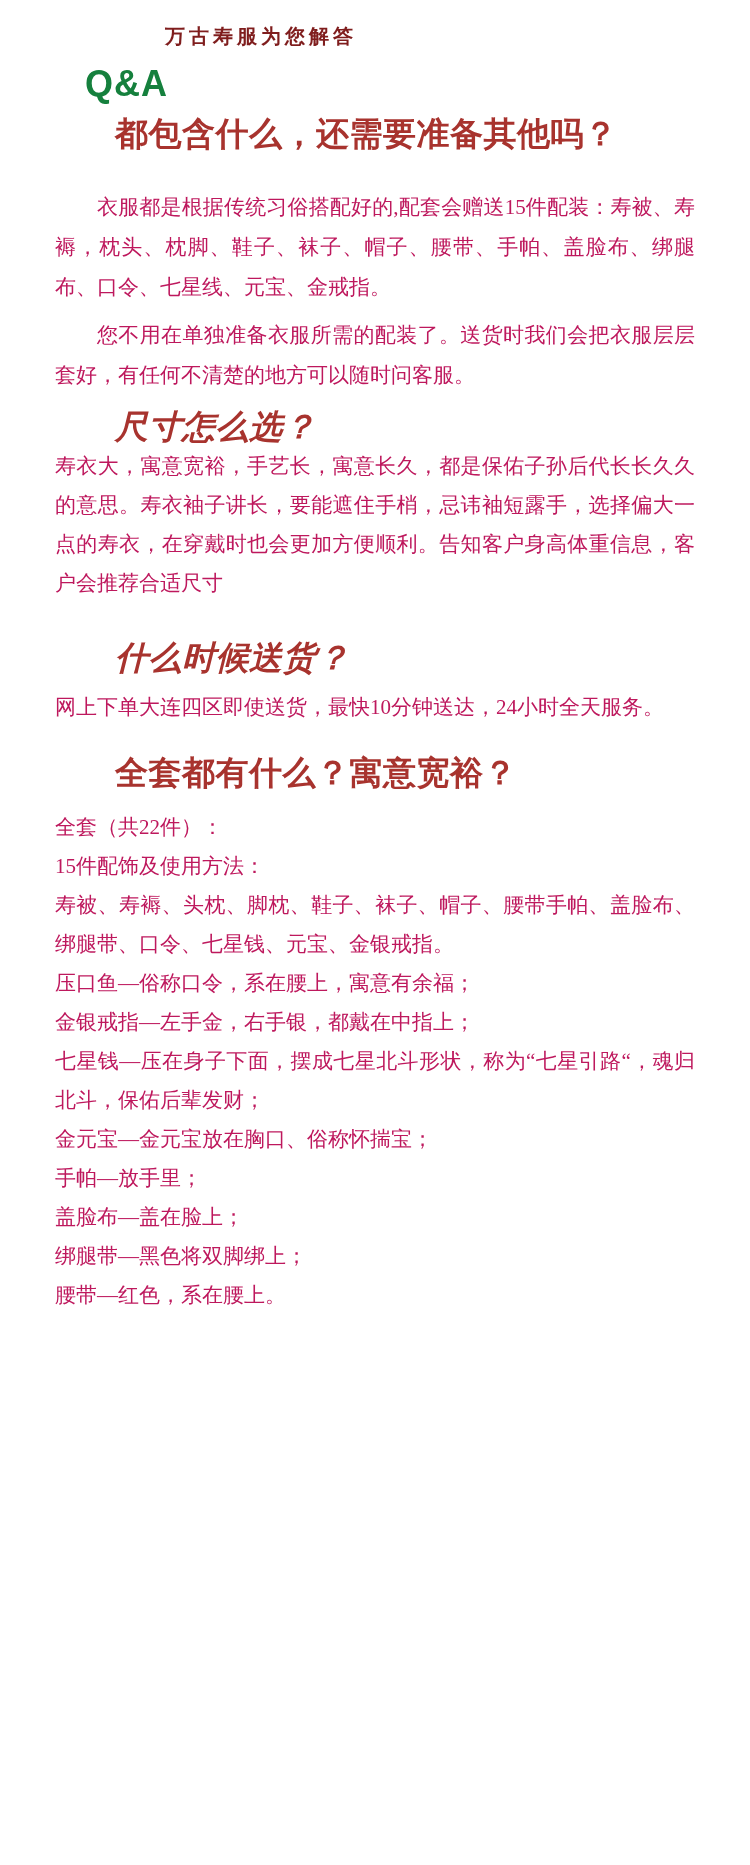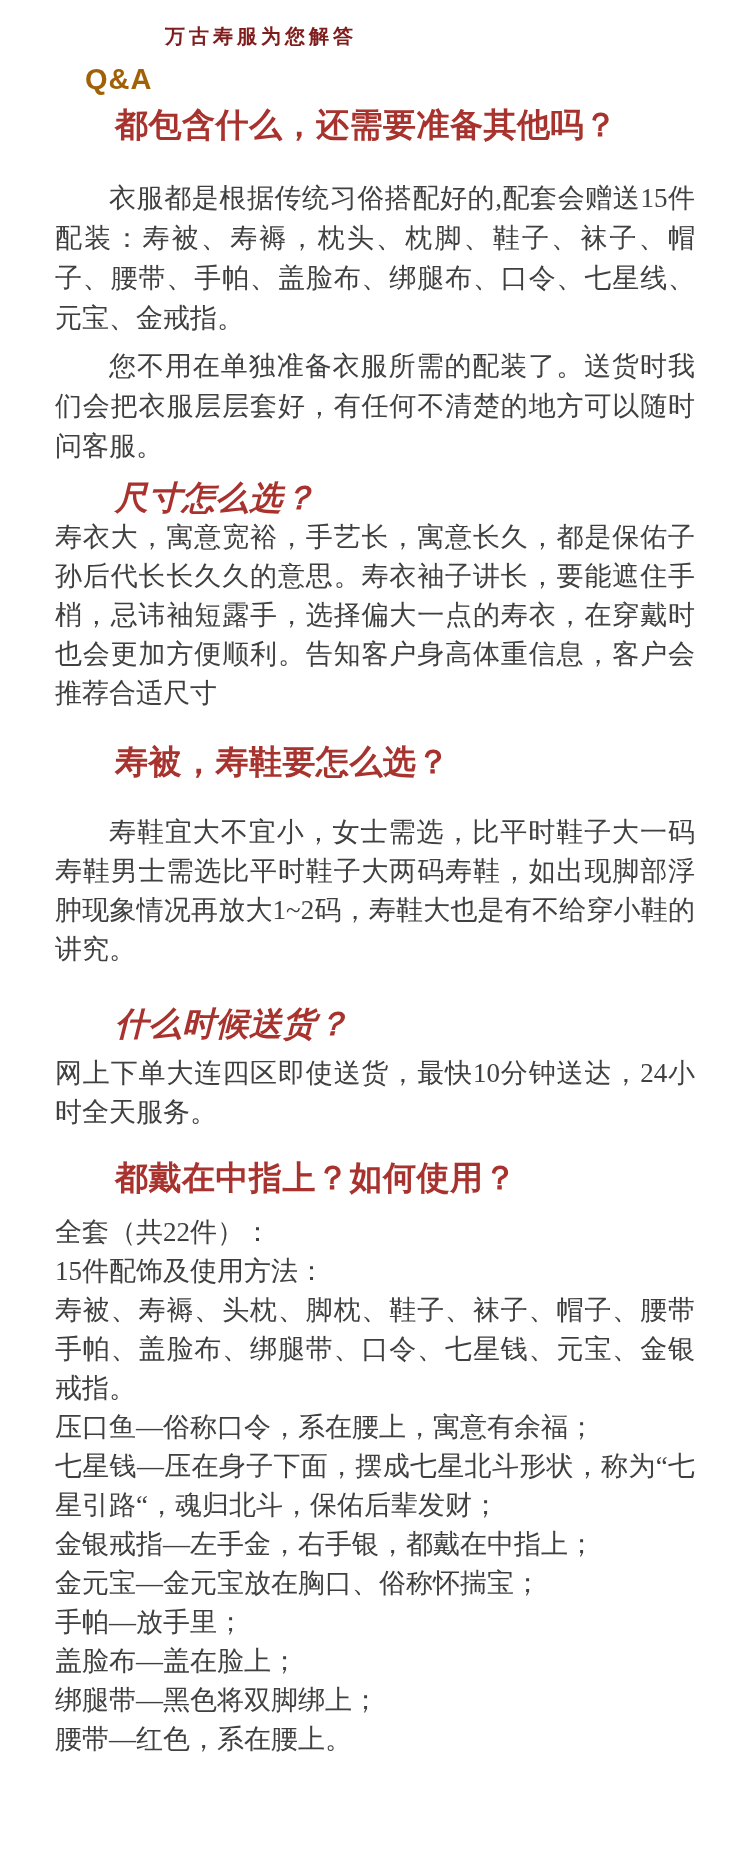--- a/index.html
+++ b/index.html
@@ -20,38 +20,38 @@
     box-sizing: border-box;
   }
   .main-title {
     color: #7f1d1d;
     font-size: 20px;
     font-weight: bold;
     letter-spacing: 4px;
     margin: 23px 0 0 110px;
   }
   .qa-label {
-    color: #a16207;
+    color: #15803d;
     font-family: "Liberation Sans", sans-serif;
     font-weight: bold;
-    font-size: 29px;
+    font-size: 36px;
     letter-spacing: 1px;
     margin: 13px 0 0 30px;
   }
   .section-heading {
     color: #A8332E;
     font-size: 33px;
     line-height: 40px;
     font-weight: bold;
     margin: 0 0 0 60px;
     letter-spacing: 0.5px;
   }
   .para, .list-line {
-    color: #404040;
-    font-size: 27px;
+    color: #be185d;
+    font-size: 21px;
     line-height: 40px;
     text-align: justify;
     margin: 0;
   }
   .list-line { line-height: 39px; }
   .indent { text-indent: 2em; }
 
   
   .h1 { margin-top: 9px; }
   .p1 { margin-top: 33px; }
@@ -77,39 +77,35 @@
     <div class="section-heading h1">都包含什么，还需要准备其他吗？</div>
     <p class="para p1 indent">衣服都是根据传统习俗搭配好的,配套会赠送15件配装：寿被、寿褥，枕头、枕脚、鞋子、袜子、帽子、腰带、手帕、盖脸布、绑腿布、口令、七星线、元宝、金戒指。</p>
     <p class="para p2 indent">您不用在单独准备衣服所需的配装了。送货时我们会把衣服层层套好，有任何不清楚的地方可以随时问客服。</p>
   </div>
 
   <div>
     <div class="section-heading h2">尺寸怎么选？</div>
     <p class="para p3">寿衣大，寓意宽裕，手艺长，寓意长久，都是保佑子孙后代长长久久的意思。寿衣袖子讲长，要能遮住手梢，忌讳袖短露手，选择偏大一点的寿衣，在穿戴时也会更加方便顺利。告知客户身高体重信息，客户会推荐合适尺寸</p>
   </div>
 
-  <div>
-    <div class="section-heading h3">寿被，寿鞋要怎么选？</div>
-    <p class="para p4 indent">寿鞋宜大不宜小，女士需选，比平时鞋子大一码寿鞋男士需选比平时鞋子大两码寿鞋，如出现脚部浮肿现象情况再放大1~2码，寿鞋大也是有不给穿小鞋的讲究。</p>
-  </div>
 
   <div>
     <div class="section-heading h4">什么时候送货？</div>
     <p class="para p5">网上下单大连四区即使送货，最快10分钟送达，24小时全天服务。</p>
   </div>
 
   <div>
-    <div class="section-heading h5">都戴在中指上？如何使用？</div>
+    <div class="section-heading h5">全套都有什么？寓意宽裕？</div>
     <div class="list-block">
       <p class="list-line">全套（共22件）：</p>
       <p class="list-line">15件配饰及使用方法：</p>
       <p class="list-line">寿被、寿褥、头枕、脚枕、鞋子、袜子、帽子、腰带手帕、盖脸布、绑腿带、口令、七星钱、元宝、金银戒指。</p>
       <p class="list-line">压口鱼—俗称口令，系在腰上，寓意有余福；</p>
+      <p class="list-line">金银戒指—左手金，右手银，都戴在中指上；</p>
       <p class="list-line">七星钱—压在身子下面，摆成七星北斗形状，称为“七星引路“，魂归北斗，保佑后辈发财；</p>
-      <p class="list-line">金银戒指—左手金，右手银，都戴在中指上；</p>
       <p class="list-line">金元宝—金元宝放在胸口、俗称怀揣宝；</p>
       <p class="list-line">手帕—放手里；</p>
       <p class="list-line">盖脸布—盖在脸上；</p>
       <p class="list-line">绑腿带—黑色将双脚绑上；</p>
       <p class="list-line">腰带—红色，系在腰上。</p>
     </div>
   </div>
 
 </div>
 

